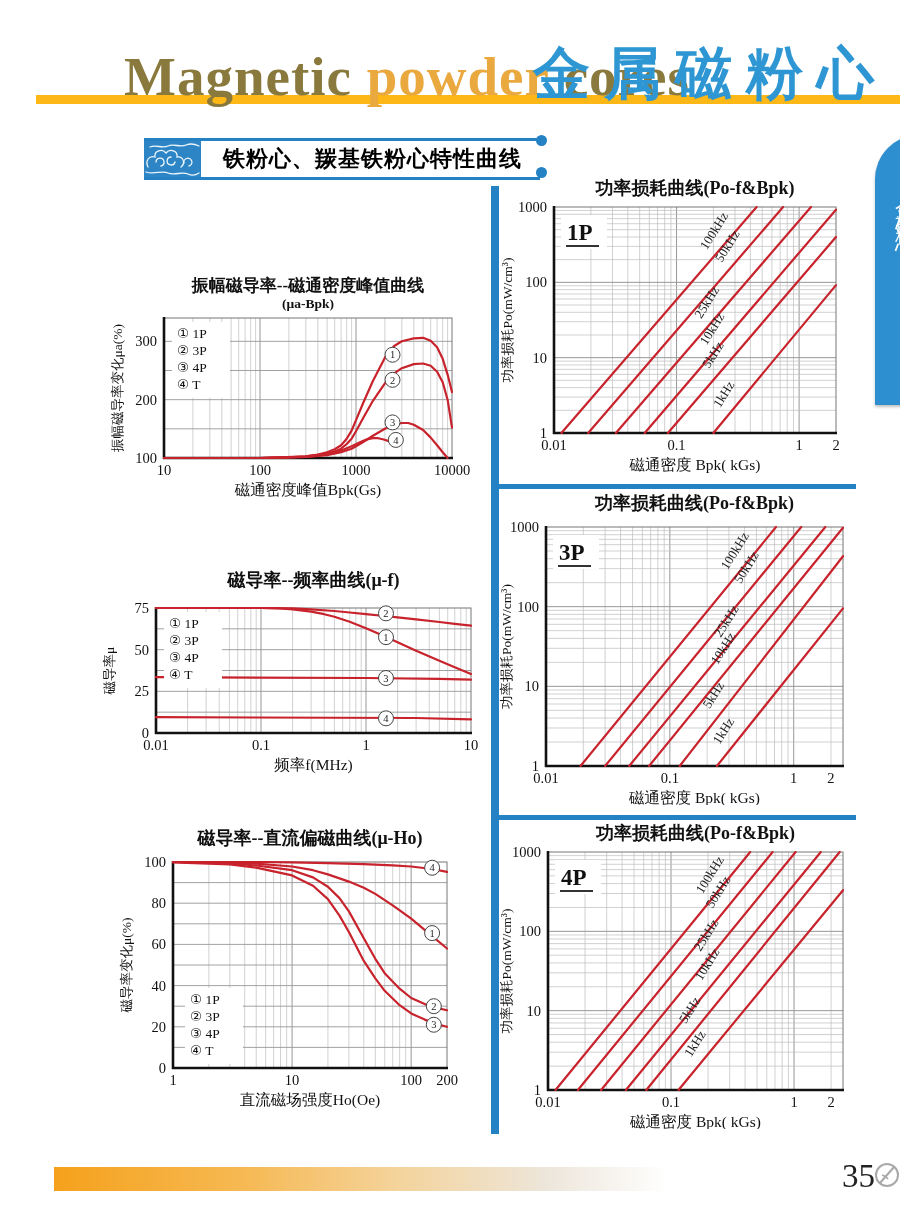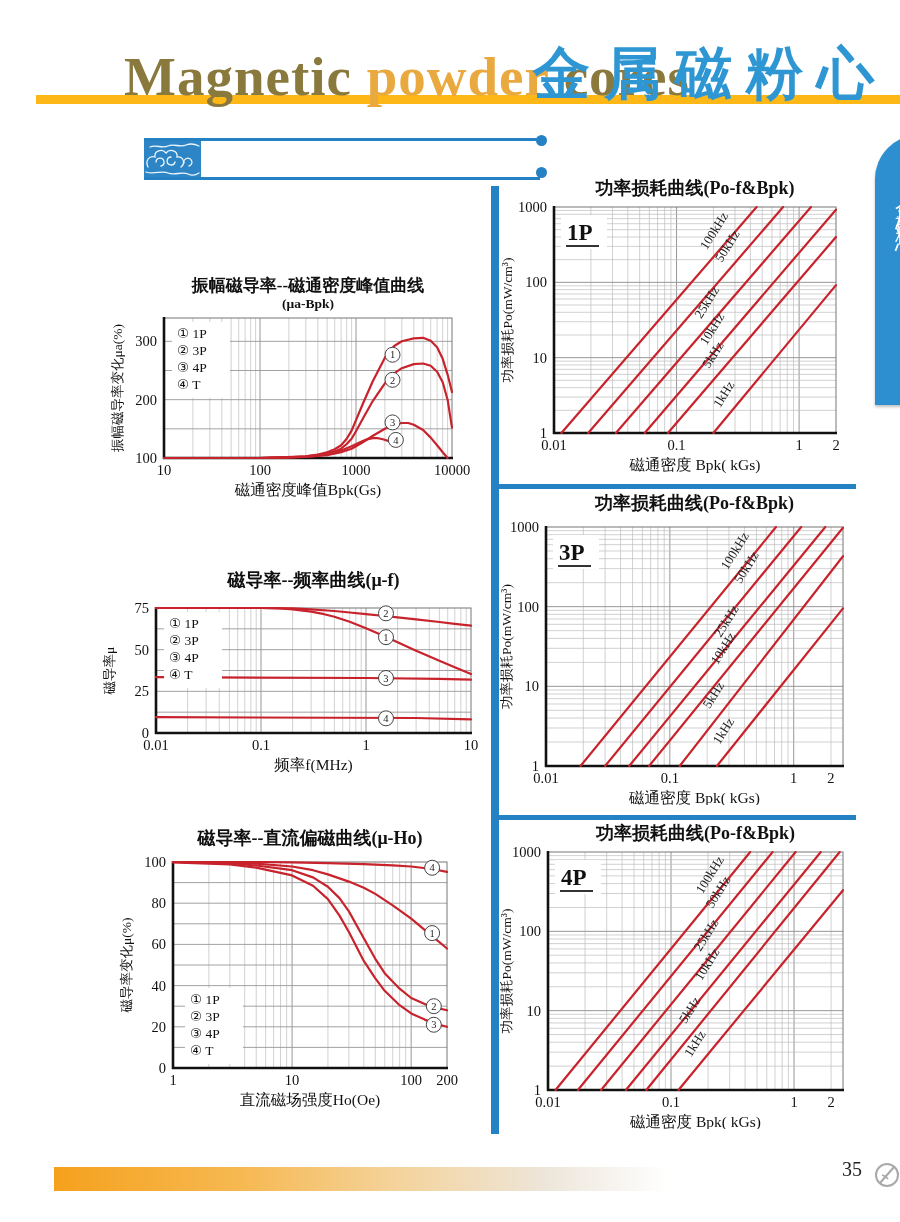--- a/index.html
+++ b/index.html
@@ -31,21 +31,21 @@
   
   .divider-v{position:absolute;left:455px;top:186px;width:8px;height:948px;background:#2381C4;}
   .hsep{position:absolute;left:461px;width:359px;height:5px;background:#2381C4;}
   .hsep1{top:484px;} .hsep2{top:815px;}
   
   figure{margin:0;position:absolute;}
   svg text{font-family:"Liberation Serif","DejaVu Serif","DejaVu Sans",serif;}
   
   .grad-bar{position:absolute;left:18px;top:1167px;width:634px;height:24px;
             background:linear-gradient(90deg,#F5A11C 0%,#F6B953 30%,#F4D49E 55%,#EDE6DB 78%,#FFFFFF 97%);}
-  .page-num{position:absolute;left:806px;top:1158px;font-size:20px;color:#222;}
+  .page-num{position:absolute;left:806px;top:1158px;font-size:33px;color:#222;}
   .page-icon{position:absolute;left:838px;top:1162px;width:26px;height:26px;}
   .tail-bar{position:absolute;left:871px;top:1172px;width:29px;height:11px;background:#FDB717;
             border-radius:6px 0 0 6px;}
 </style>
 </head>
 <body>
 
 <div class="page">
 
   <h1 class="title-en"><span>Magnetic </span><span class="p2">powder</span><span> cores</span></h1>
@@ -58,20 +58,21 @@
         <g fill="none" stroke="#eaf5fc" stroke-width="1.3" stroke-linecap="round">
           <path d="M4 26c-3-6 1-12 7-10-1-6 7-9 11-4 4-5 12-2 11 4 6-1 9 6 4 10"></path>
           <path d="M12 21a4 4 0 1 1 5 4"></path>
           <path d="M27 16a4 4 0 1 0 4 5"></path>
           <path d="M40 22a4 4 0 1 1 5 3"></path>
           <path d="M2 31c8 3 16-2 22 1 6 3 14-2 20 1 4 2 8 1 11-1"></path>
           <path d="M6 6c6-3 12 2 18-1 6-3 12 2 18-1 5-2 9-1 13 1"></path>
         </g>
       </svg>
     </div>
+    <span class="banner-title">铁粉心、羰基铁粉心特性曲线</span>
   </div>
   <div class="dot dot1"></div>
   <div class="dot dot2"></div>
 
   <aside class="side-tab">
     <div class="side-tab-label">金属磁粉心</div>
   </aside>
 
   <div class="divider-v"></div>
   <div class="hsep hsep1"></div>

